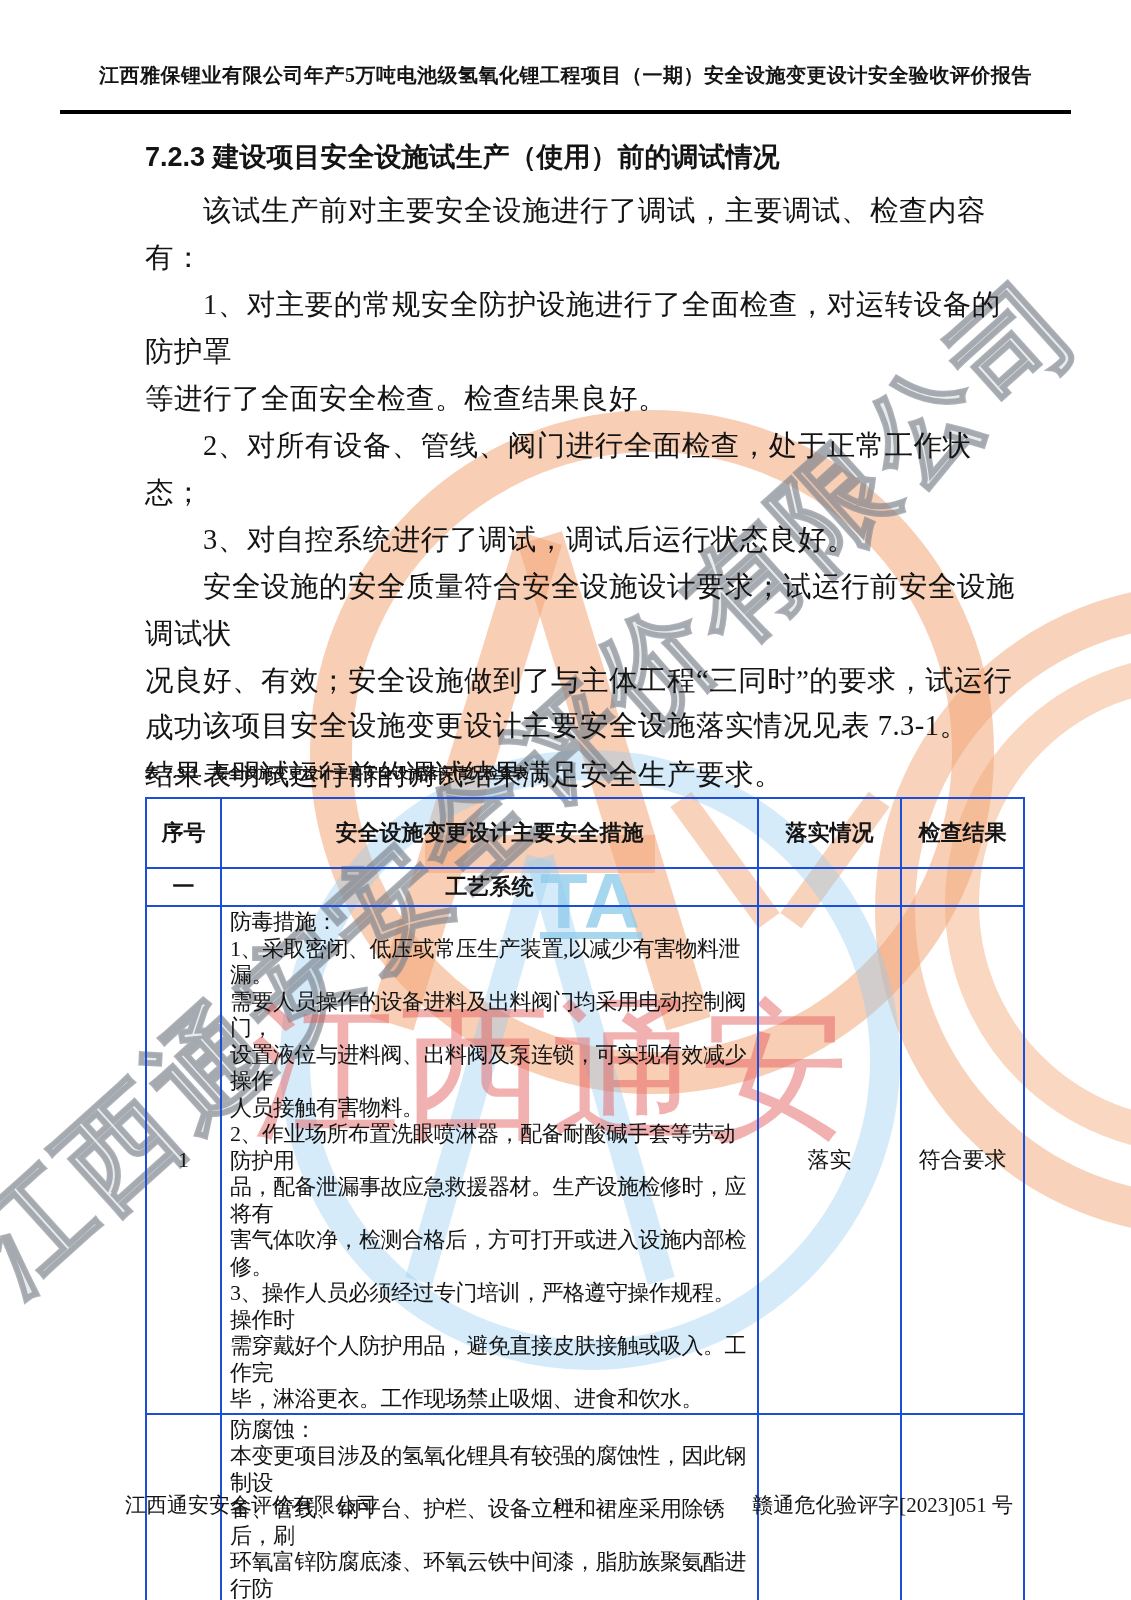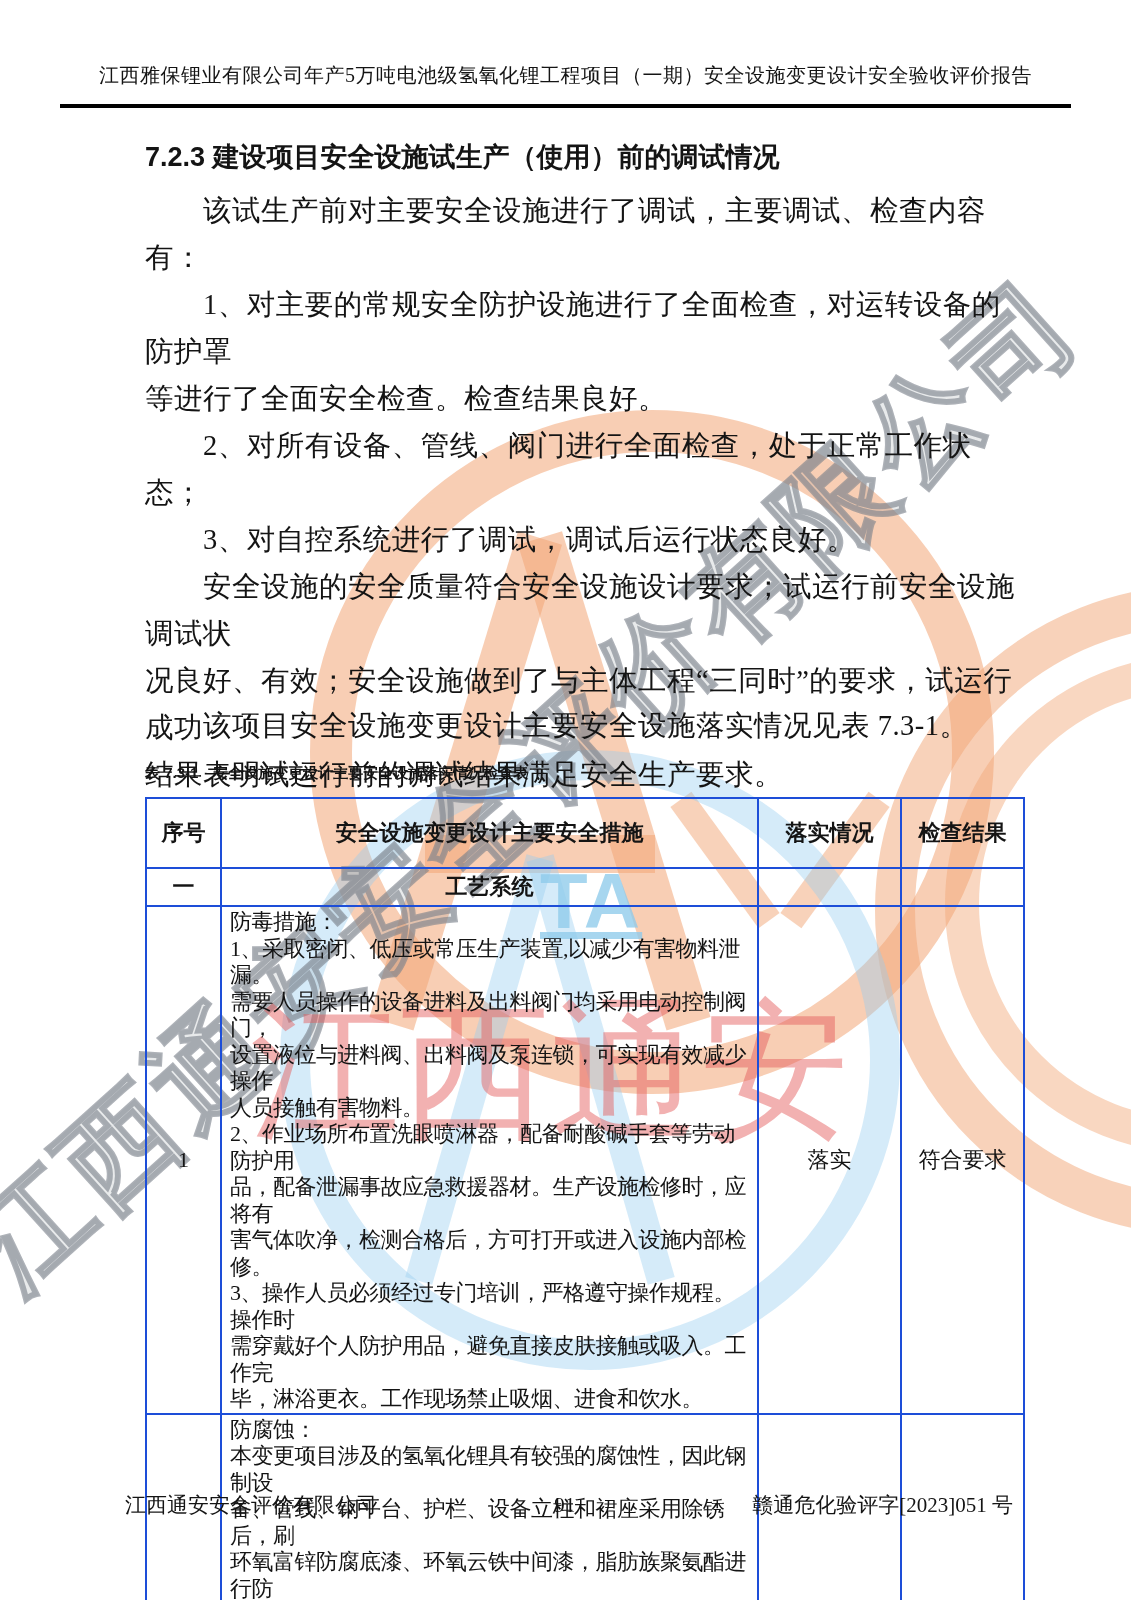--- a/index.html
+++ b/index.html
@@ -37,22 +37,22 @@
   }
   .wm-blue-ta{
     left:540px;top:862px;font-size:78px;line-height:78px;font-weight:bold;
     color:rgba(142,203,235,0.78);font-family:"Liberation Sans","DejaVu Sans",sans-serif;
     letter-spacing:2px;
     text-decoration:underline;
   }
   
   .doc-header{
     position:absolute;left:60px;width:1011px;top:62px;text-align:center;
-    font-size:20px;line-height:26px;font-weight:normal;letter-spacing:0.5px;
-    padding-bottom:16px;border-bottom:4px solid #000;z-index:2;
+    font-size:20px;line-height:26px;font-weight:bold;letter-spacing:0.5px;
+    padding-bottom:22px;border-bottom:4px solid #000;z-index:2;
   }
   .h723{
     position:absolute;left:145px;top:138px;margin:0;font-size:27px;line-height:38px;
     font-family:"Liberation Sans","DejaVu Sans",sans-serif;font-weight:bold;z-index:2;
   }
   .body-text{
     position:absolute;left:145px;width:882px;font-size:28.5px;line-height:47px;
     white-space:pre-line;z-index:2;letter-spacing:0.5px;
   }
   .para723{top:187px;}

